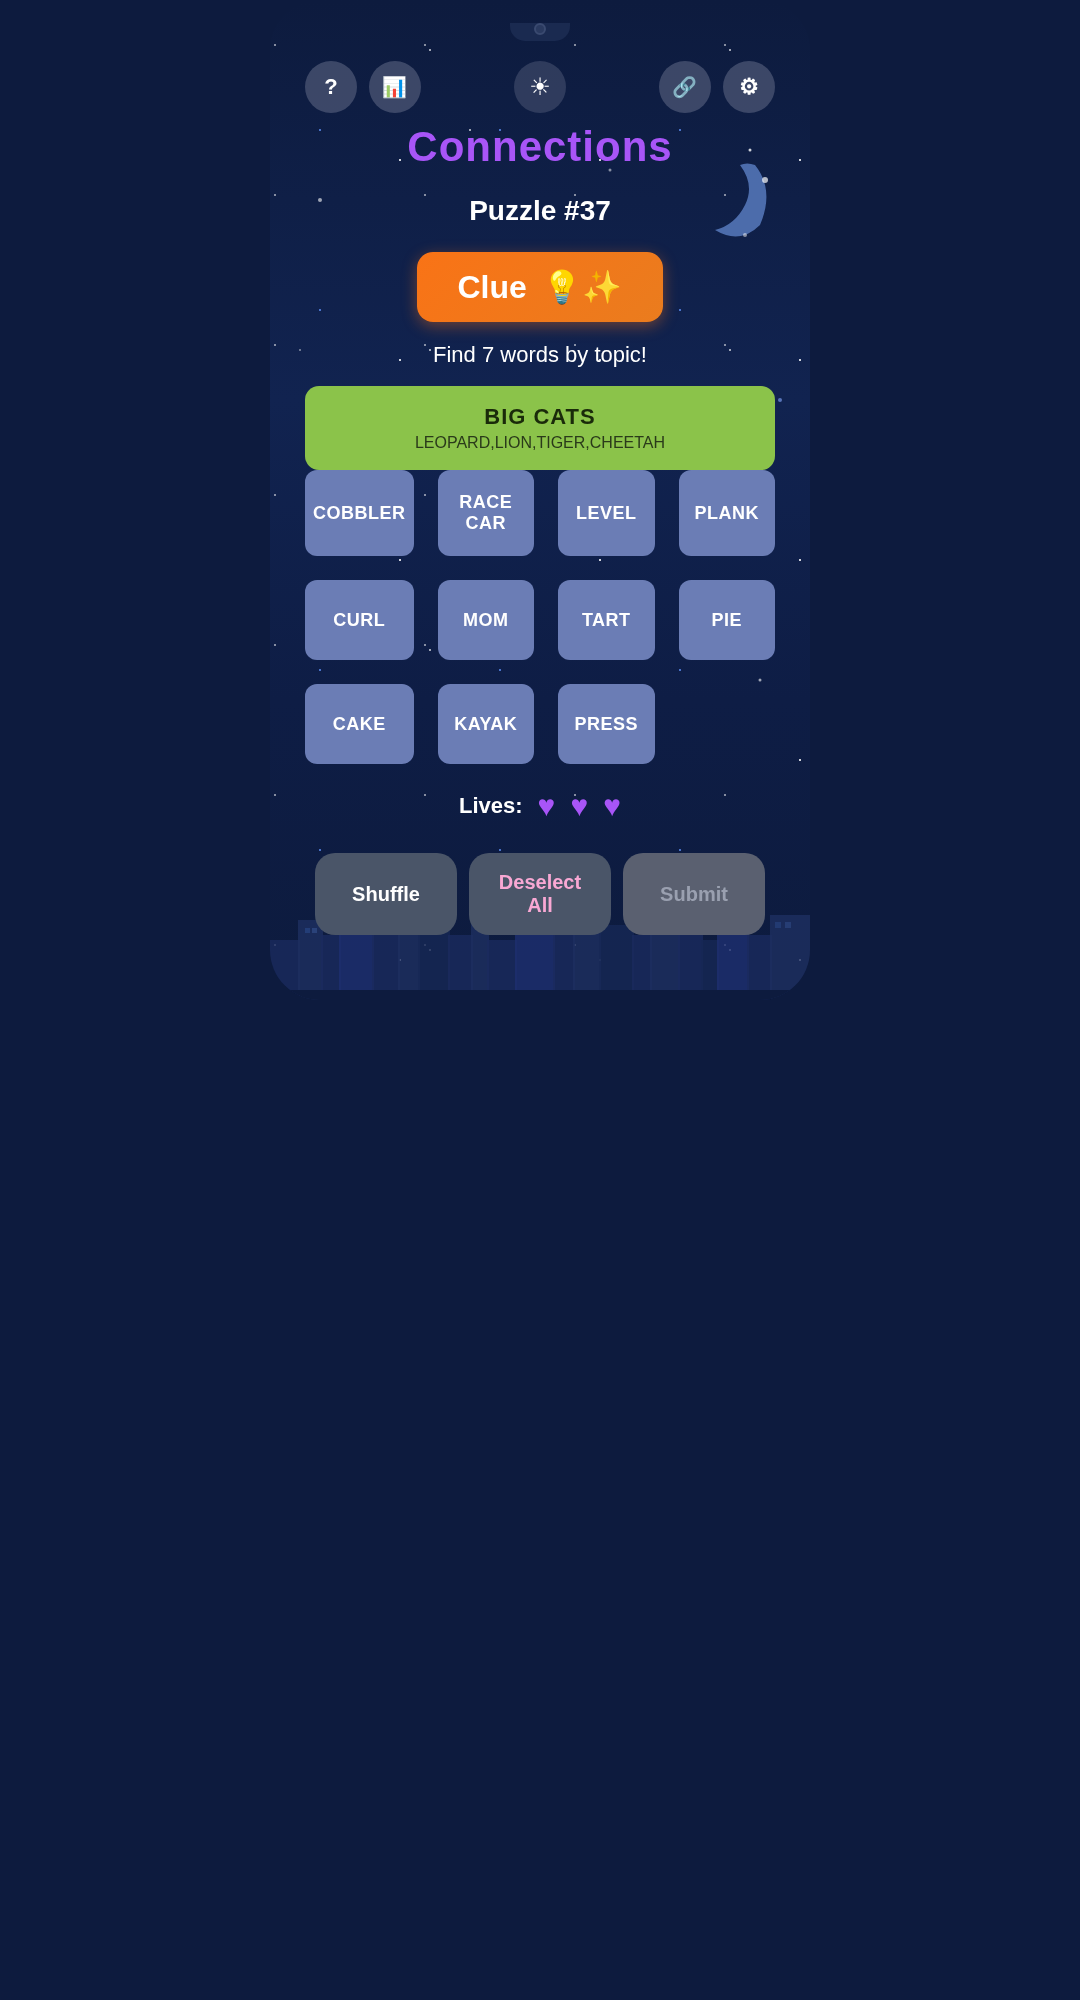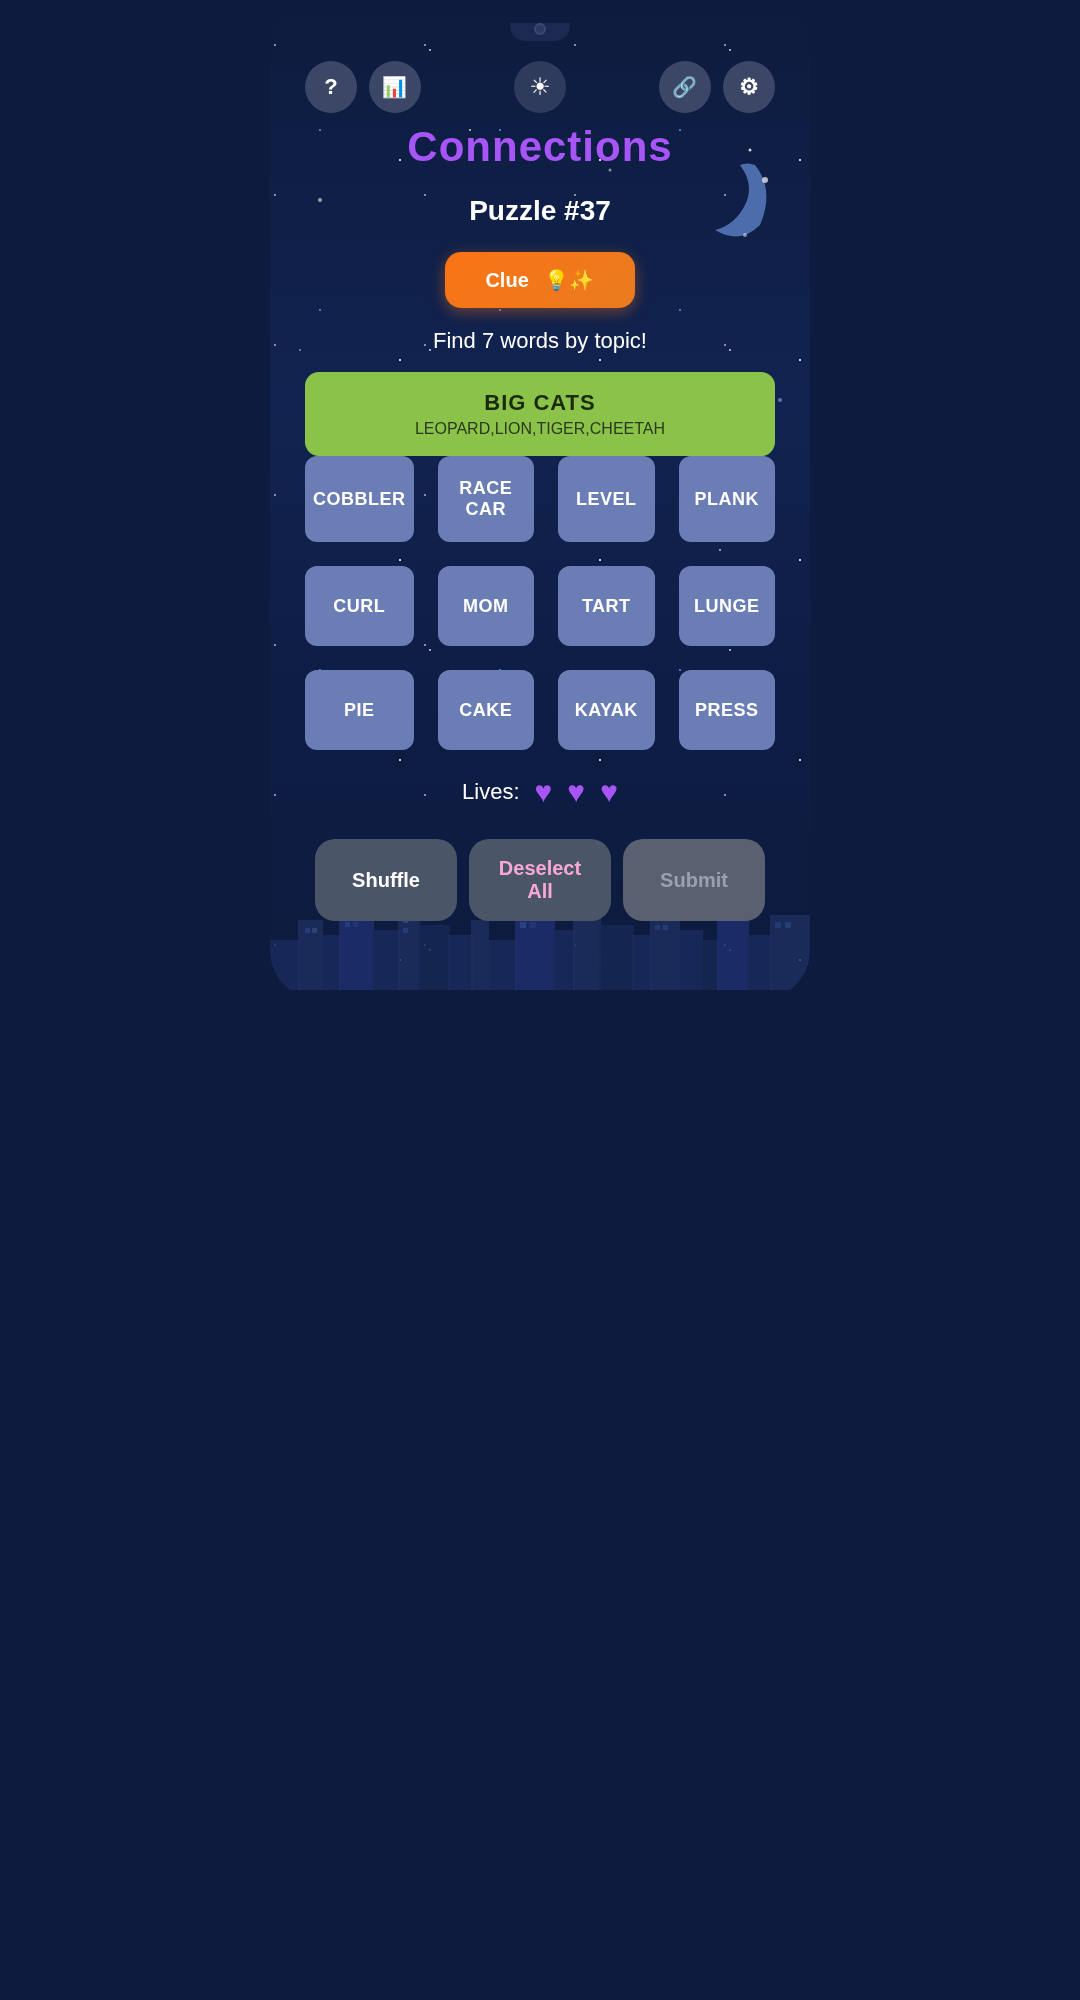--- a/index.html
+++ b/index.html
@@ -140,21 +140,21 @@
       font-weight: 600;
       margin-bottom: 25px;
     }
 
     .clue-button {
       background: linear-gradient(135deg, #f97316, #ea7c1e);
       border: none;
       border-radius: 16px;
       padding: 16px 40px;
       color: white;
-      font-size: 20px;
+      font-size: 32px;
       font-weight: bold;
       cursor: pointer;
       display: inline-flex;
       align-items: center;
       gap: 16px;
       margin-bottom: 20px;
       box-shadow: 0 4px 15px rgba(249, 115, 22, 0.4);
     }
 
     .find-words-text {
@@ -217,21 +217,21 @@
       display: flex;
       align-items: center;
       justify-content: center;
       gap: 15px;
       margin-bottom: 30px;
     }
 
     .lives-label {
       color: white;
       font-size: 22px;
-      font-weight: 400;
+      font-weight: 700;
     }
 
     .heart {
       color: #a855f7;
       font-size: 30px;
     }
 
     
     .bottom-buttons {
       display: flex;
@@ -363,23 +363,20 @@
       </button>
 
       <button class="word-cell">
         <span>CURL</span>
       </button>
       <button class="word-cell">
         <span>MOM</span>
       </button>
       <button class="word-cell">
         <span>TART</span>
-      </button>
-      <button class="word-cell">
-        <span>LUNGE</span>
       </button>
 
       <button class="word-cell">
         <span>PIE</span>
       </button>
       <button class="word-cell">
         <span>CAKE</span>
       </button>
       <button class="word-cell">
         <span>KAYAK</span>

